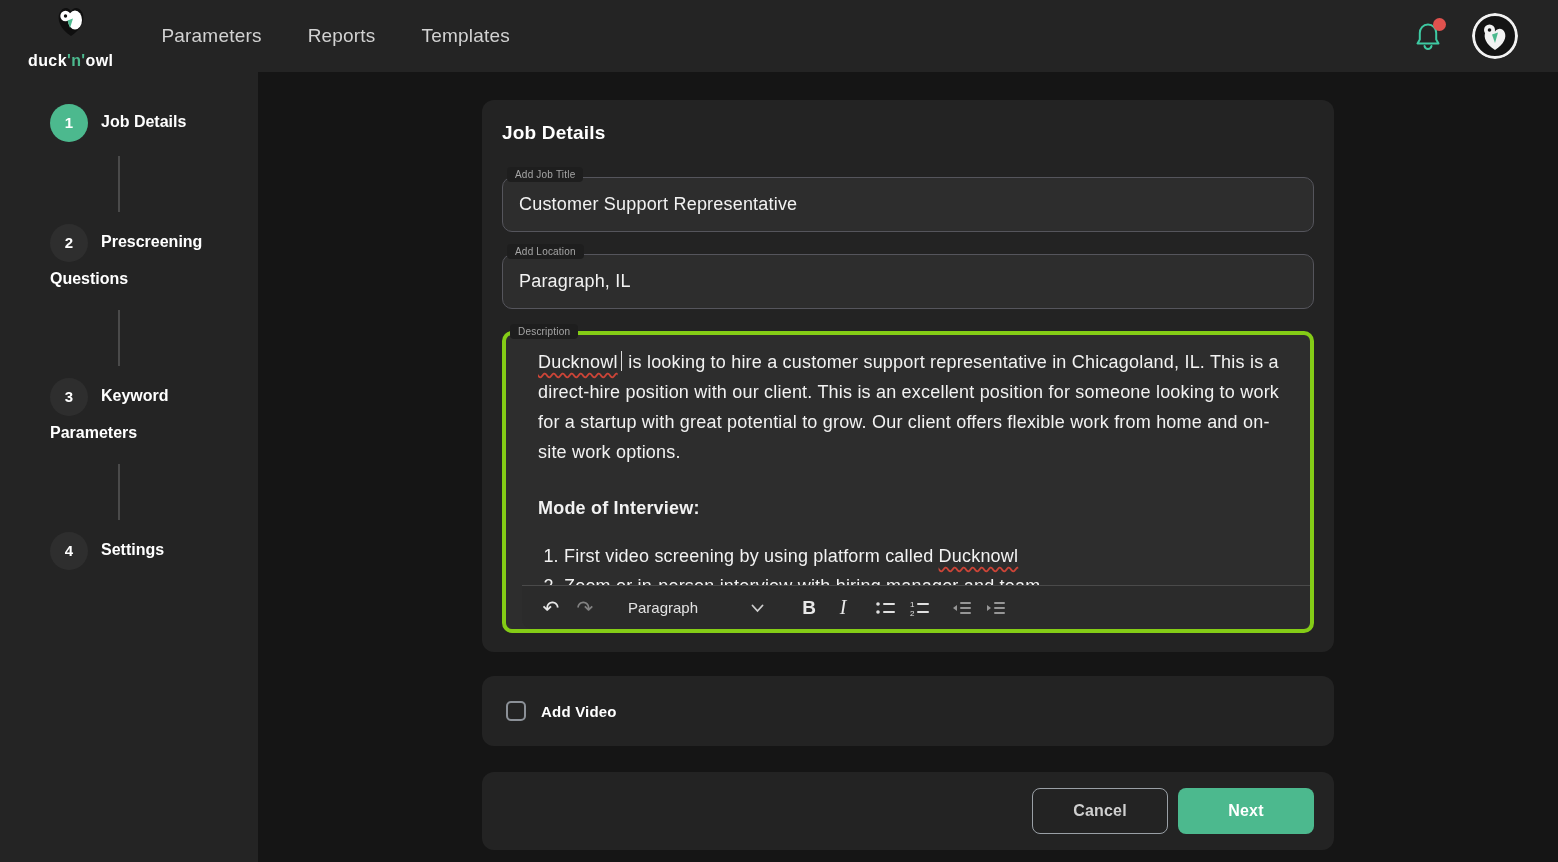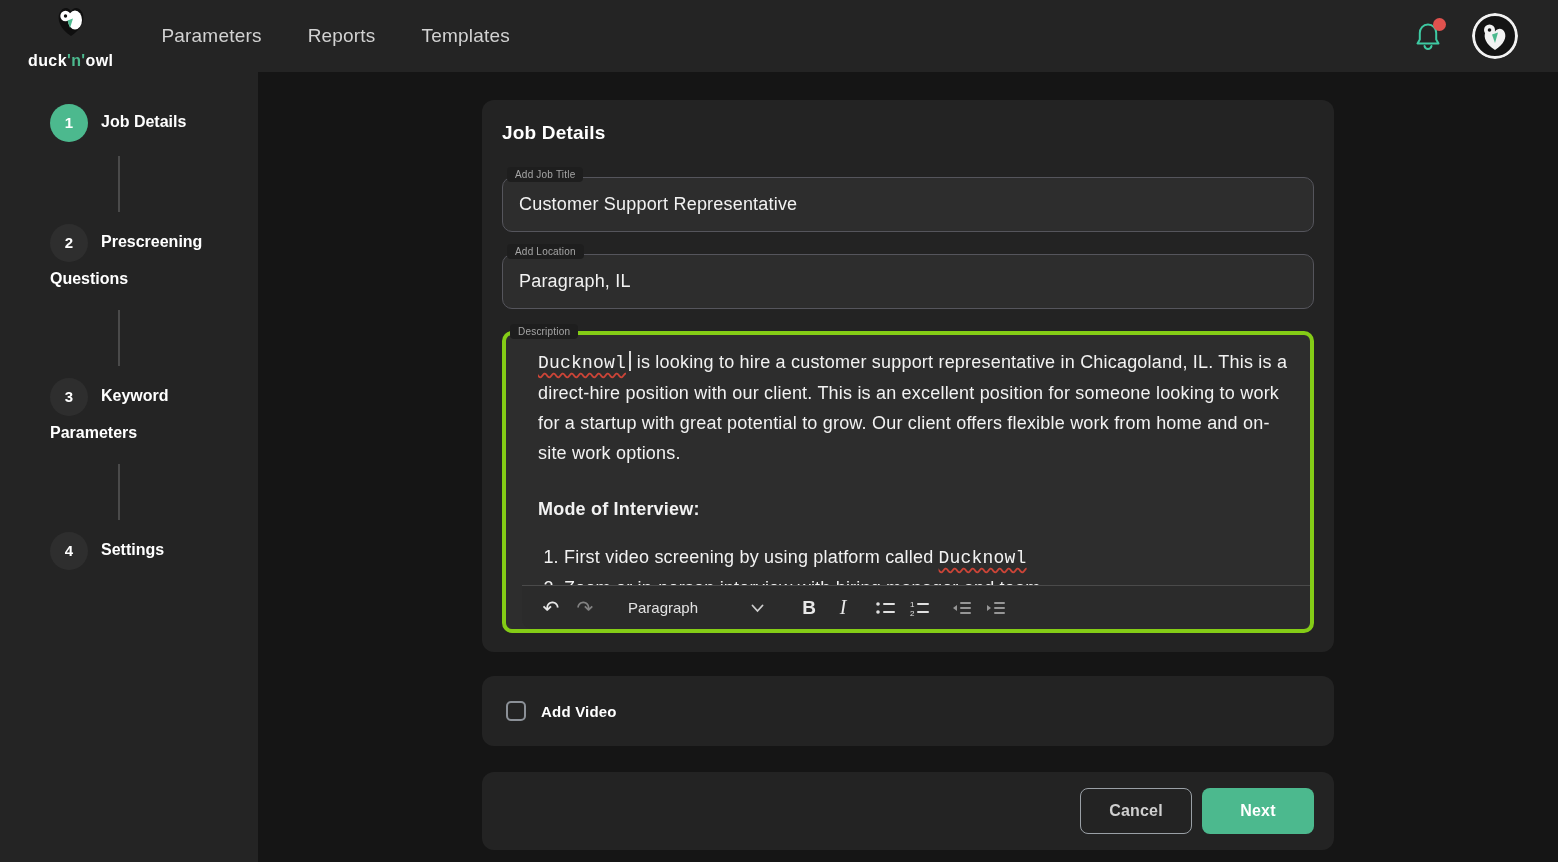--- a/index.html
+++ b/index.html
@@ -68,21 +68,20 @@
     height:250px; overflow:hidden; padding:12px 16px;
     font-size:18px; line-height:30px; color:#f2f2f2; letter-spacing:.2px;
     cursor:text;
   }
   .editor-content .mode { font-weight:700; margin-top:26px; }
   .editor-content ol { margin:18px 0 0 0; padding-left:26px; }
   .misspelled {
     text-decoration:underline; text-decoration-style:wavy;
     text-decoration-color:#cc4437; text-underline-offset:4px;
     text-decoration-skip-ink:none;
-    font-family:Liberation Mono, monospace;
   }
   .caret {
     display:inline-block; width:1.5px; height:20px; background:#dcdcdc;
     vertical-align:-3px; margin:0 1px 0 3px;
   }
   .editor-toolbar {
     height:44px; border-top:1px solid #4a4a4a; background:#2b2b2b;
     border-radius:0 0 10px 10px; display:flex; align-items:center;
     padding:0 12px;
   }
@@ -110,21 +109,21 @@
     background:transparent; cursor:pointer;
   }
   .video-label { margin-left:15px; font-size:15px; font-weight:700; color:#fff; letter-spacing:.2px; }
 
   
   .card-footer {
     margin-top:26px; height:78px; display:flex; align-items:center;
     justify-content:flex-end; padding-right:20px; gap:10px;
   }
   .btn {
-    width:112px; height:46px; border-radius:8px; font-size:16px; font-weight:700;
+    width:136px; height:46px; border-radius:8px; font-size:16px; font-weight:700;
     display:flex; align-items:center; justify-content:center; cursor:pointer;
     letter-spacing:.2px; border:none; font-family:"Liberation Sans", sans-serif;
   }
   .btn-cancel { background:transparent; border:1px solid #9aa0a6; color:#cfcfcf; }
   .btn-next { background:#4cb98e; color:#fff; }
 </style>
 </head>
 <body>
 
 <header class="topbar">

